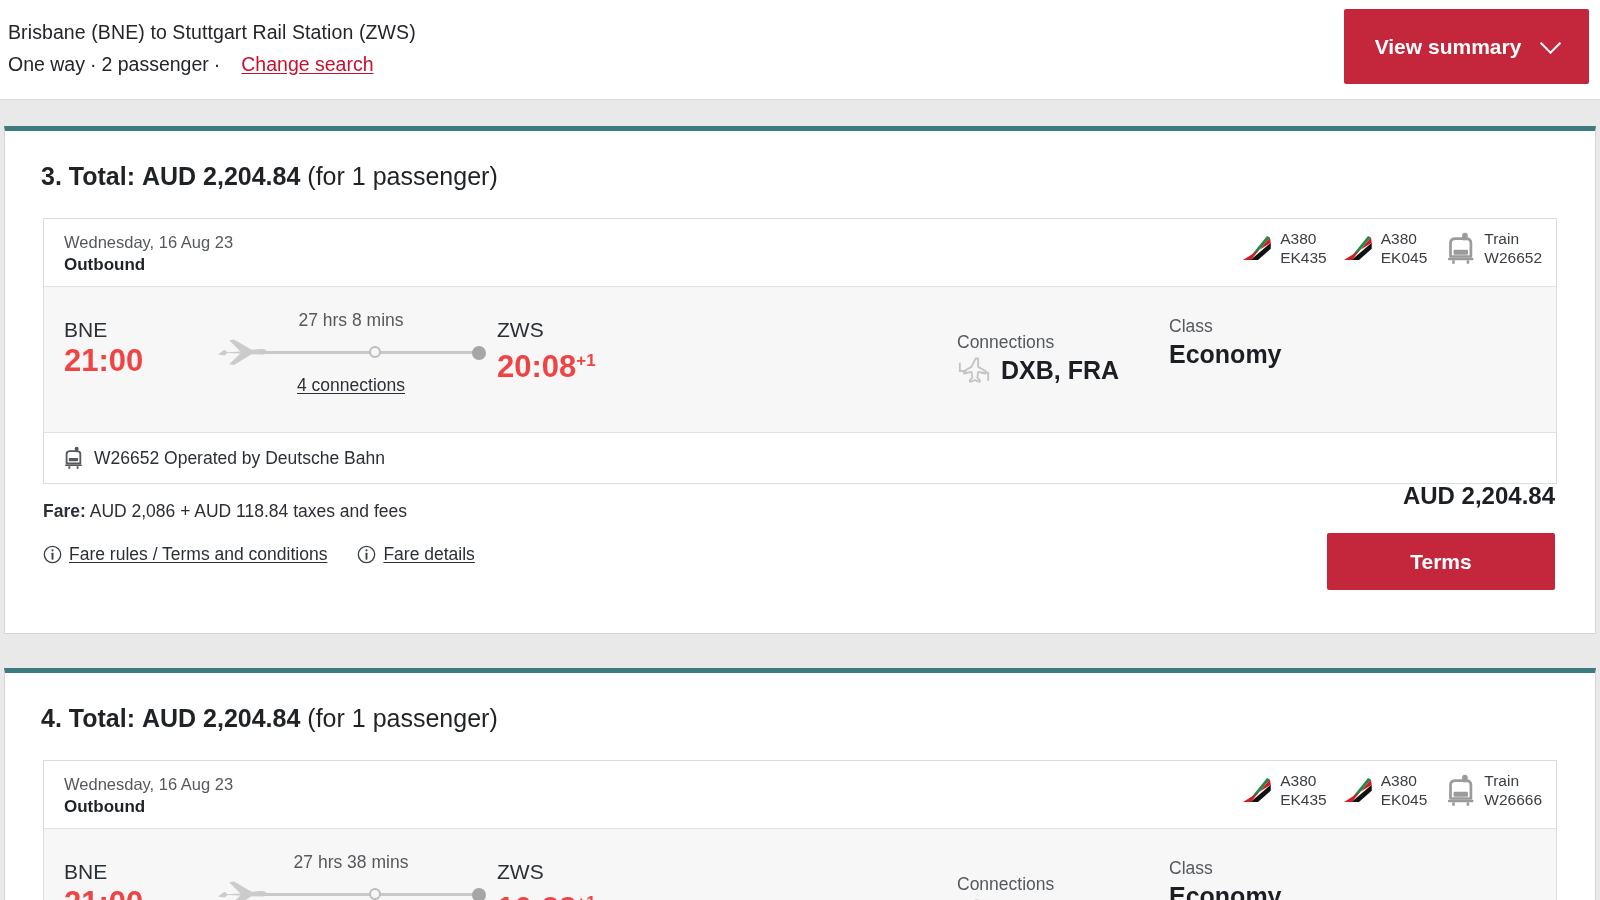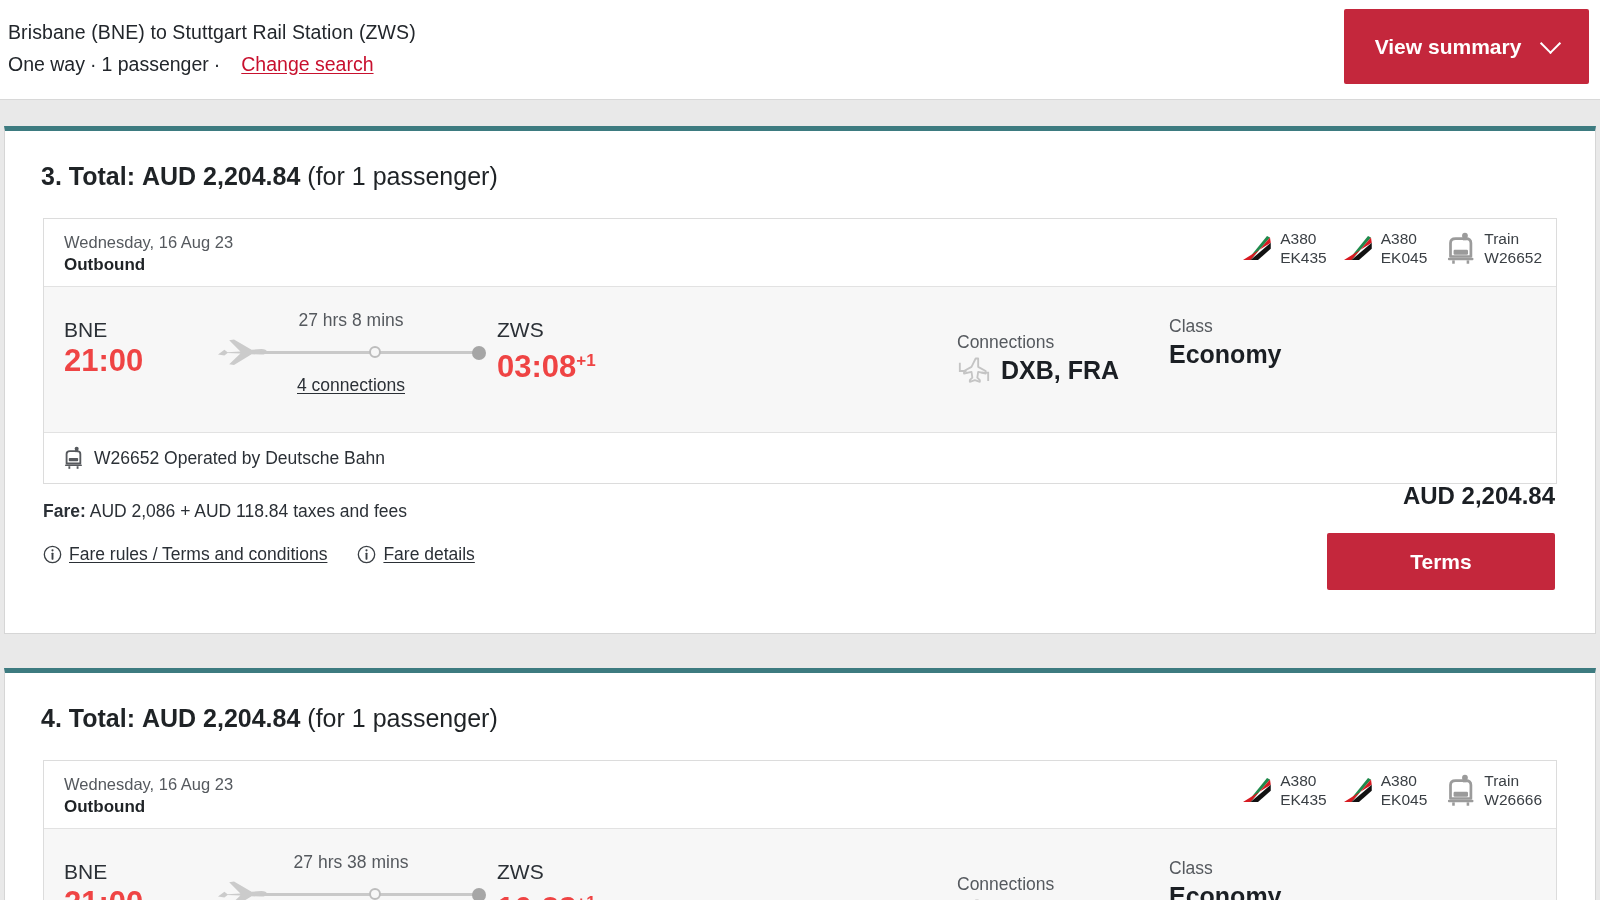--- a/index.html
+++ b/index.html
@@ -164,21 +164,21 @@
 <body>
 
 <div class="page">
 
   <div class="header">
     <div class="header-left">
       <div class="route-title">Brisbane (BNE) to Stuttgart Rail Station (ZWS)</div>
       <div class="route-meta">
         <span>One way</span>
         <span class="sep">·</span>
-        <span>1 passenger</span>
+        <span>2 passenger</span>
         <span class="sep">·</span>
         <span class="change-search">Change search</span>
       </div>
     </div>
     <button class="view-summary-btn">
       <span>View summary</span>
       <span class="chev"></span>
     </button>
   </div>
 
@@ -254,21 +254,21 @@
   </svg>
             <div class="line"></div>
             <div class="stop-hollow"></div>
             <div class="stop-solid"></div>
           </div>
           <div class="conn-link">4 connections</div>
         </div>
 
         <div class="arr">
           <div class="code">ZWS</div>
-          <div class="time"><span>03:08</span><span class="plus">+1</span></div>
+          <div class="time"><span>20:08</span><span class="plus">+1</span></div>
         </div>
 
         <div class="col-conn">
           <div class="col-label">Connections</div>
           <div class="conn-row">
             <svg class="conn-ic" viewBox="0 0 40 36">
     <path d="M22 3 L25 3 L25 13 L34 18 L34 21 L25 19 L24 26 L27 29 L27 31
              L21 29 L15 31 L15 29 L18 26 L17 19 L8 21 L8 18 L17 13 Z" fill="none" stroke="#c4c4c4" stroke-width="2.2" stroke-linejoin="round"></path>
     <polyline points="3,8 3,18 11,18" fill="none" stroke="#c4c4c4" stroke-width="2.2"></polyline>
     <polyline points="37,30 37,20 29,20" fill="none" stroke="#c4c4c4" stroke-width="2.2"></polyline>

